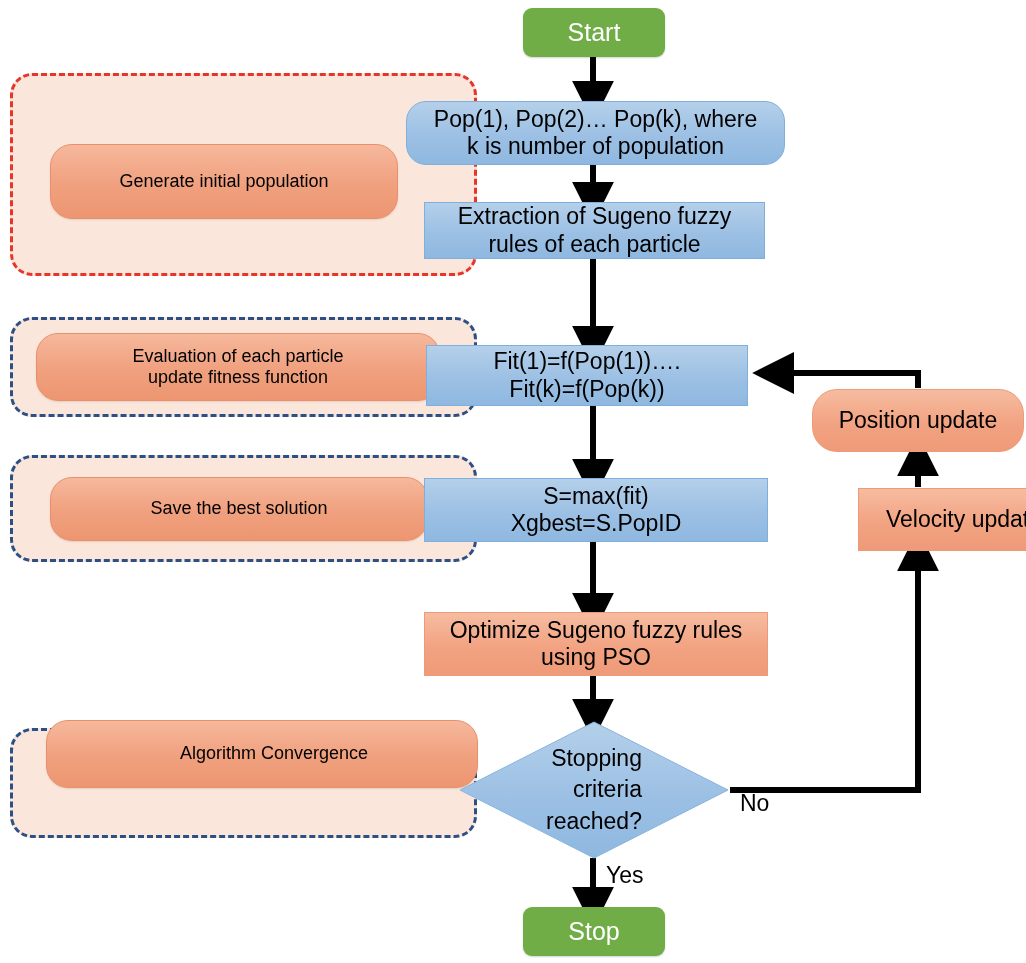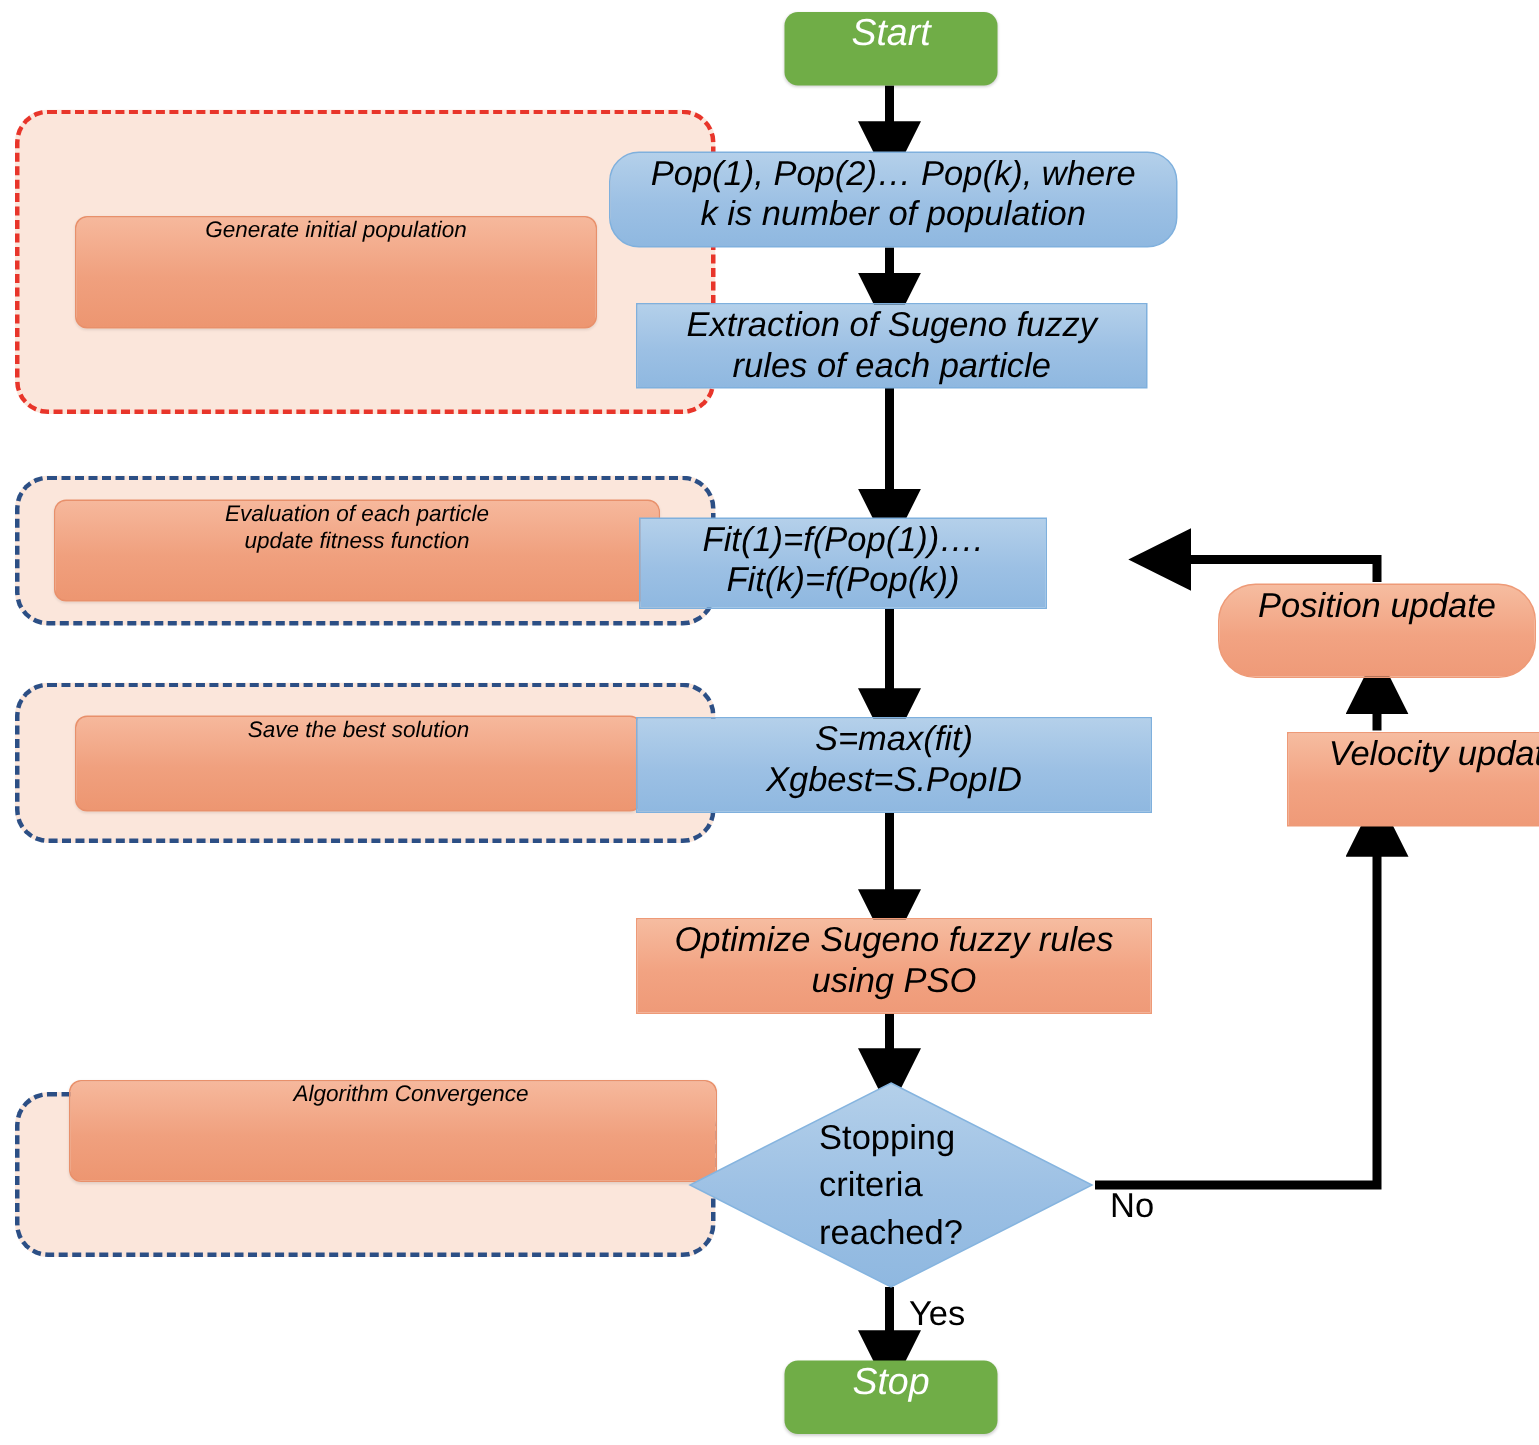--- a/index.html
+++ b/index.html
@@ -12,26 +12,26 @@
   #canvas {
     position: relative;
     width: 1026px; height: 963px;
     background: #ffffff;
   }
 
   
   .node {
     position: absolute;
     display: flex;
+    align-items: center;
     justify-content: center;
     text-align: center;
     color: #000000;
     line-height: 1.18;
     white-space: pre-line;
-    font-style: italic;
   }
 
   
   .term {
     background: #70AD47;
     color: #ffffff;
     border-radius: 9px;
     font-size: 25px;
     box-shadow: 0 1px 2px rgba(0,0,0,0.18);
   }
@@ -47,42 +47,42 @@
   .proc-orange {
     background: linear-gradient(180deg, #F6BCA0 0%, #F2A382 55%, #EF9A78 100%);
     border: 1px solid #EE9A77;
     font-size: 23px;
   }
 
   
   .pill {
     background: linear-gradient(180deg, #F6B89C 0%, #F0A07E 55%, #ED9671 100%);
     border: 1px solid #E8906B;
-    border-radius: 8px;
-    font-size: 15px;
+    border-radius: 22px;
+    font-size: 18px;
     box-shadow: 0 1px 2px rgba(0,0,0,0.10);
   }
 
   
   .group {
     position: absolute;
     background: #FBE6DB;
     border-radius: 22px;
   }
   .group.red    { border: 3px dashed #E8352A; }
   .group.navy   { border: 3px dashed #2C4F85; }
 
   
   .diamond-wrap { position: absolute; }
   .diamond-wrap svg { display: block; }
   .diamond-label {
     position: absolute;
     left: 0; top: 0; width: 100%; height: 100%;
     display: flex; align-items: center; justify-content: center;
-    text-align: left;
+    text-align: right;
     font-size: 23px;
     line-height: 1.35;
     color: #000;
     white-space: pre-line;
   }
 
   
   #wires { position: absolute; left: 0; top: 0; width: 1026px; height: 963px; }
 
   .edge-label {
@@ -158,21 +158,21 @@
   <div class="node proc-blue" style="left:406px; top:101px; width:379px; height:64px;border-radius:20px;">
     <span>Pop(1), Pop(2)… Pop(k), where
 k is number of population</span>
   </div>
 
   <div class="node proc-blue" style="left:424px; top:202px; width:341px; height:57px;">
     <span>Extraction of Sugeno fuzzy
 rules of each particle</span>
   </div>
 
-  <div class="node proc-blue" style="left:426px; top:345px; width:272px; height:61px;">
+  <div class="node proc-blue" style="left:426px; top:345px; width:322px; height:61px;">
     <span>Fit(1)=f(Pop(1))….
 Fit(k)=f(Pop(k))</span>
   </div>
 
   <div class="node proc-blue" style="left:424px; top:478px; width:344px; height:64px;">
     <span>S=max(fit)
 Xgbest=S.PopID</span>
   </div>
 
   <div class="node proc-orange" style="left:424px; top:612px; width:344px; height:64px;">

